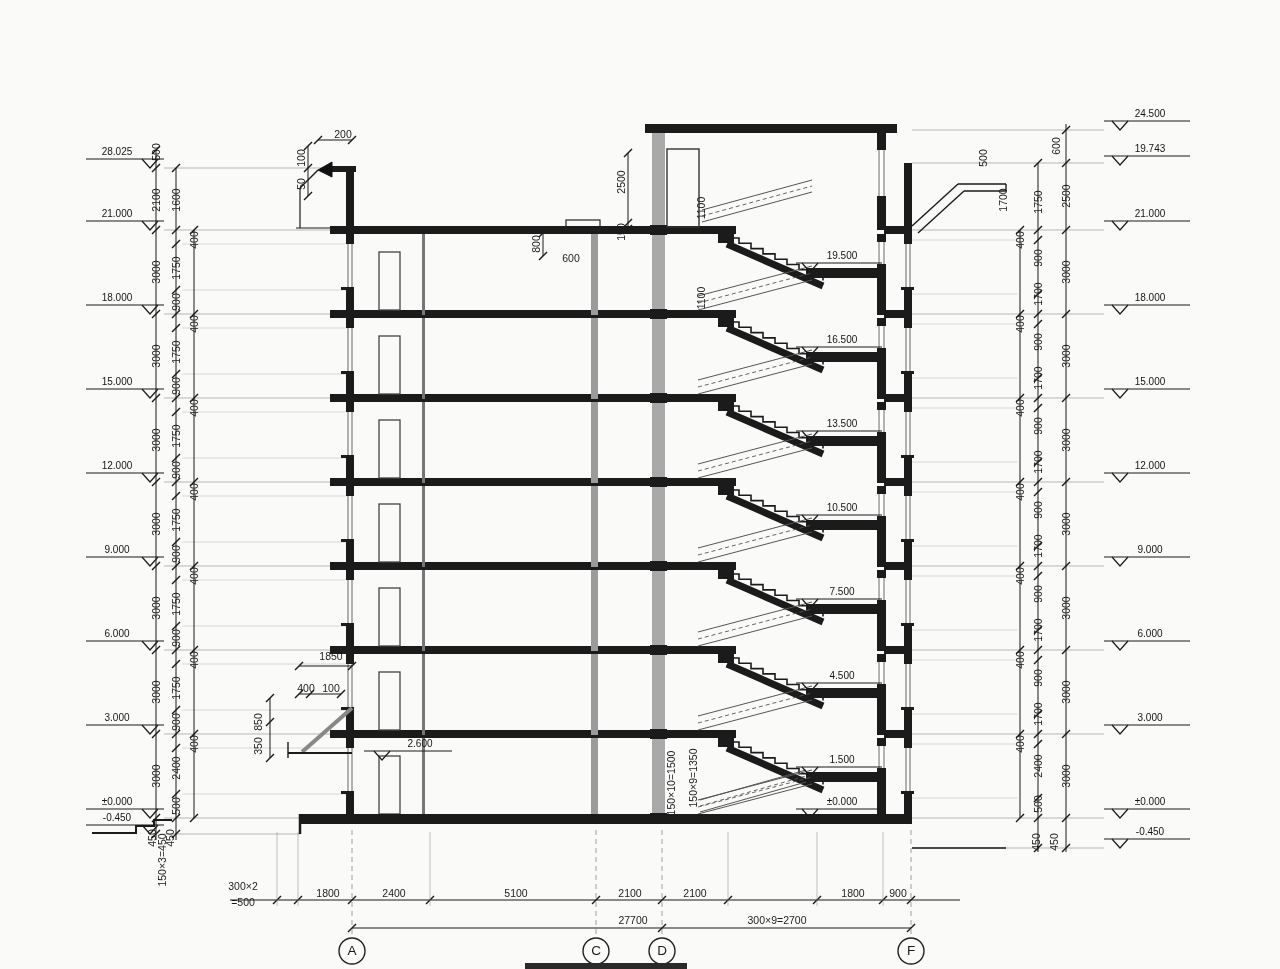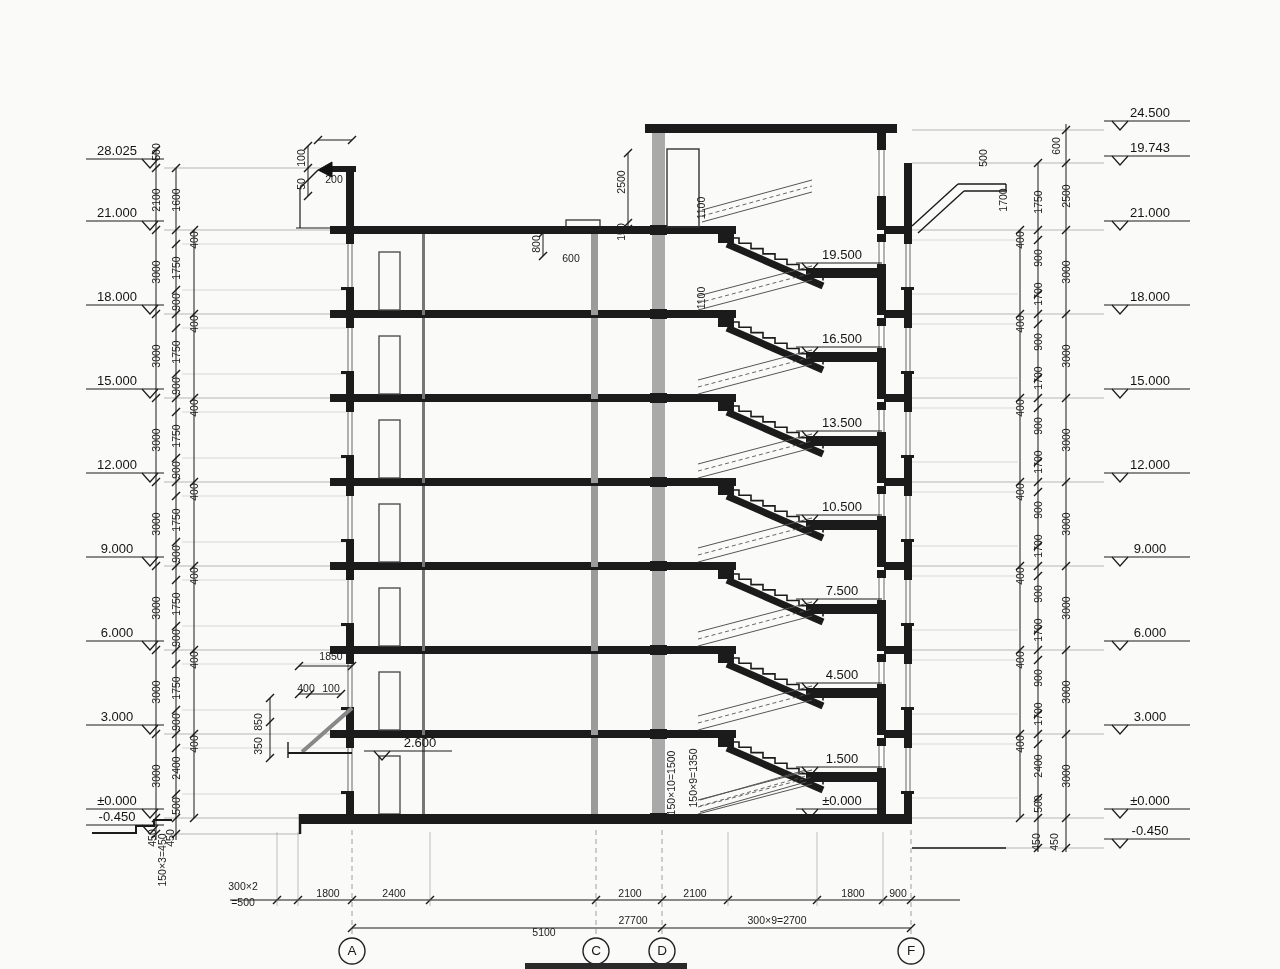--- a/index.html
+++ b/index.html
@@ -17,21 +17,21 @@
     font-size:46px;font-weight:bold;color:#161616;letter-spacing:9px;
     white-space:nowrap;
   }
   .dl{
     position:absolute;transform:translate(-50%,-50%);
     font-size:10.5px;color:#1c1c1c;white-space:nowrap;line-height:1;
   }
   .dl.rot{transform:translate(-50%,-50%) rotate(-90deg)}
   .el{
     position:absolute;transform:translate(-50%,-100%);
-    font-size:13px;color:#141414;white-space:nowrap;line-height:1;
+    font-size:10px;color:#141414;white-space:nowrap;line-height:1;
   }
   .gb{
     position:absolute;transform:translate(-50%,-50%);
     font-size:13.5px;color:#1a1a1a;line-height:1;
   }
 </style>
 </head>
 <body>
 
 <div id="stage">
@@ -610,42 +610,42 @@
       <span class="dl rot" style="left: 1038px; top: 766px;">2400</span>
       <span class="dl rot" style="left: 1038px; top: 804px;">500</span>
       <span class="dl rot" style="left: 1020px; top: 744px;">400</span>
       <span class="dl rot" style="left: 1036px; top: 842px;">450</span>
       <span class="dl rot" style="left: 1054px; top: 842px;">450</span>
       <span class="dl rot" style="left: 1056px; top: 146px;">600</span>
       <span class="dl rot" style="left: 1066px; top: 196px;">2500</span>
       <span class="dl rot" style="left: 1038px; top: 202px;">1750</span>
       <span class="dl rot" style="left: 983px; top: 158px;">500</span>
       <span class="dl rot" style="left: 1003px; top: 200px;">1700</span>
-      <span class="dl" style="left: 334px; top: 134px; margin-top: 45px;">200</span>
+      <span class="dl" style="left: 343px; top: 134px;">200</span>
       <span class="dl rot" style="left: 301px; top: 158px;">100</span>
       <span class="dl rot" style="left: 301px; top: 184px;">50</span>
       <span class="dl rot" style="left: 536px; top: 244px;">800</span>
       <span class="dl" style="left: 571px; top: 258px;">600</span>
       <span class="dl rot" style="left: 621px; top: 182px;">2500</span>
       <span class="dl rot" style="left: 621px; top: 232px;">150</span>
       <span class="dl rot" style="left: 701px; top: 208px;">1100</span>
       <span class="dl rot" style="left: 701px; top: 298px;">1100</span>
       <span class="dl" style="left: 331px; top: 656px;">1850</span>
       <span class="dl" style="left: 306px; top: 688px;">400</span>
       <span class="dl" style="left: 331px; top: 688px;">100</span>
       <span class="dl rot" style="left: 258px; top: 722px;">850</span>
       <span class="dl rot" style="left: 258px; top: 746px;">350</span>
       <span class="dl rot" style="left: 671px; top: 783px;">150×10=1500</span>
       <span class="dl rot" style="left: 693px; top: 778px;">150×9=1350</span>
       <span class="dl rot" style="left: 162px; top: 860px;">150×3=450</span>
       <span class="dl" style="left: 243px; top: 886px;">300×2</span>
       <span class="dl" style="left: 243px; top: 902px;">=500</span>
       <span class="dl" style="left: 328px; top: 893px;">1800</span>
       <span class="dl" style="left: 394px; top: 893px;">2400</span>
-      <span class="dl" style="left: 544px; top: 893px; margin-top: 39px;">5100</span>
+      <span class="dl" style="left: 516px; top: 893px;">5100</span>
       <span class="dl" style="left: 630px; top: 893px;">2100</span>
       <span class="dl" style="left: 695px; top: 893px;">2100</span>
       <span class="dl" style="left: 853px; top: 893px;">1800</span>
       <span class="dl" style="left: 898px; top: 893px;">900</span>
       <span class="dl" style="left: 633px; top: 920px;">27700</span>
       <span class="dl" style="left: 777px; top: 920px;">300×9=2700</span>
       <span class="gb" style="left: 352px; top: 951px;">A</span>
       <span class="gb" style="left: 596px; top: 951px;">C</span>
       <span class="gb" style="left: 662px; top: 951px;">D</span>
       <span class="gb" style="left: 911px; top: 951px;">F</span>

